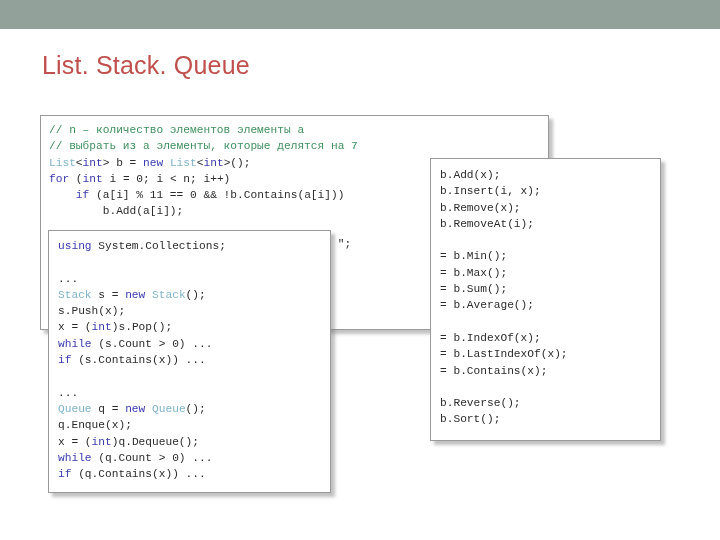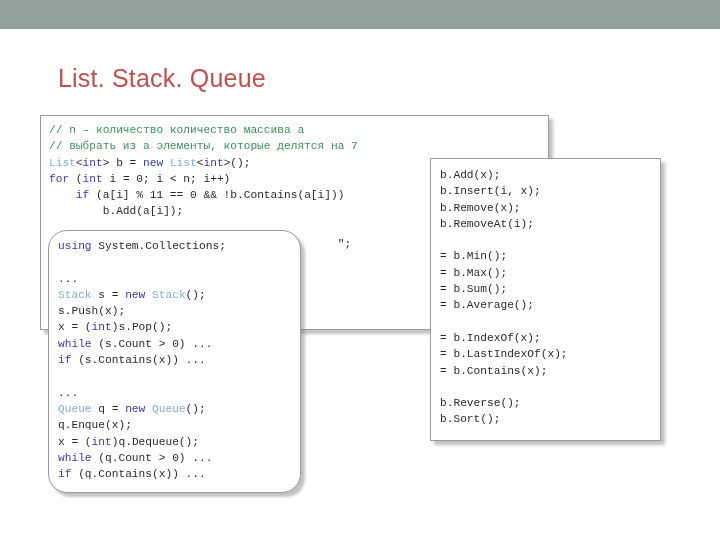--- a/index.html
+++ b/index.html
@@ -22,28 +22,27 @@
     top: 0;
     width: 720px;
     height: 29px;
     background: #92a29a;
   }
 
   
   #slide-title {
     position: absolute;
     left: 42px;
-    top: 64px;
+    top: 51px;
     font-family: "Liberation Sans", sans-serif;
     font-size: 25px;
     font-weight: normal;
     color: #c0504d;
     letter-spacing: 0.2px;
     white-space: pre;
-    margin-left: 16px;
   }
 
   
   .code-box {
     position: absolute;
     background: #ffffff;
     border: 1.6px solid #9a9a9a;
     box-shadow: 4px 4px 3px rgba(120,120,120,0.45);
     box-sizing: border-box;
     overflow: hidden;
@@ -74,42 +73,41 @@
     width: 231px;
     height: 283px;
     z-index: 2;
   }
   #box-members pre { padding: 8px 12px 0 9px; }
 
   
   #box-stackqueue {
     left: 48px;
     top: 230px;
-    width: 253px;
+    width: 283px;
     height: 263px;
     z-index: 3;
-    border-radius: 19px;
   }
   #box-stackqueue pre { padding: 7px 0 0 9px; }
 
   
   .cm   { color: #3f8f5f; }            
   .kw   { color: #3a3ab0; }            
   .ty   { color: #7fb3c8; font-family: Liberation Mono, monospace; }            
   .pl   { color: #2b2b2b; }            
 </style>
 </head>
 <body>
 
 <div id="top-band"></div>
 
 <div id="slide-title">List. Stack. Queue</div>
 
 <div id="box-list" class="code-box">
-  <pre><span class="cm">// n – количество количество массива a</span>
+  <pre><span class="cm">// n – количество элементов элементы a</span>
 <span class="cm">// выбрать из a элементы, которые делятся на 7</span>
 <span class="ty">List</span><span class="pl">&lt;</span><span class="kw">int</span><span class="pl">&gt; b = </span><span class="kw">new</span><span class="pl"> </span><span class="ty">List</span><span class="pl">&lt;</span><span class="kw">int</span><span class="pl">&gt;();</span>
 <span class="kw">for</span><span class="pl"> (</span><span class="kw">int</span><span class="pl"> i = 0; i &lt; n; i++)</span>
 <span class="pl">    </span><span class="kw">if</span><span class="pl"> (a[i] % 11 == 0 &amp;&amp; !b.Contains(a[i]))</span>
 <span class="pl">        b.Add(a[i]);</span>
 <span class="pl"> </span>
 <span class="ty">string</span><span class="pl"> s = </span><span class="pl">                                "<span>;</span></span>
 </pre>
 </div>
 

